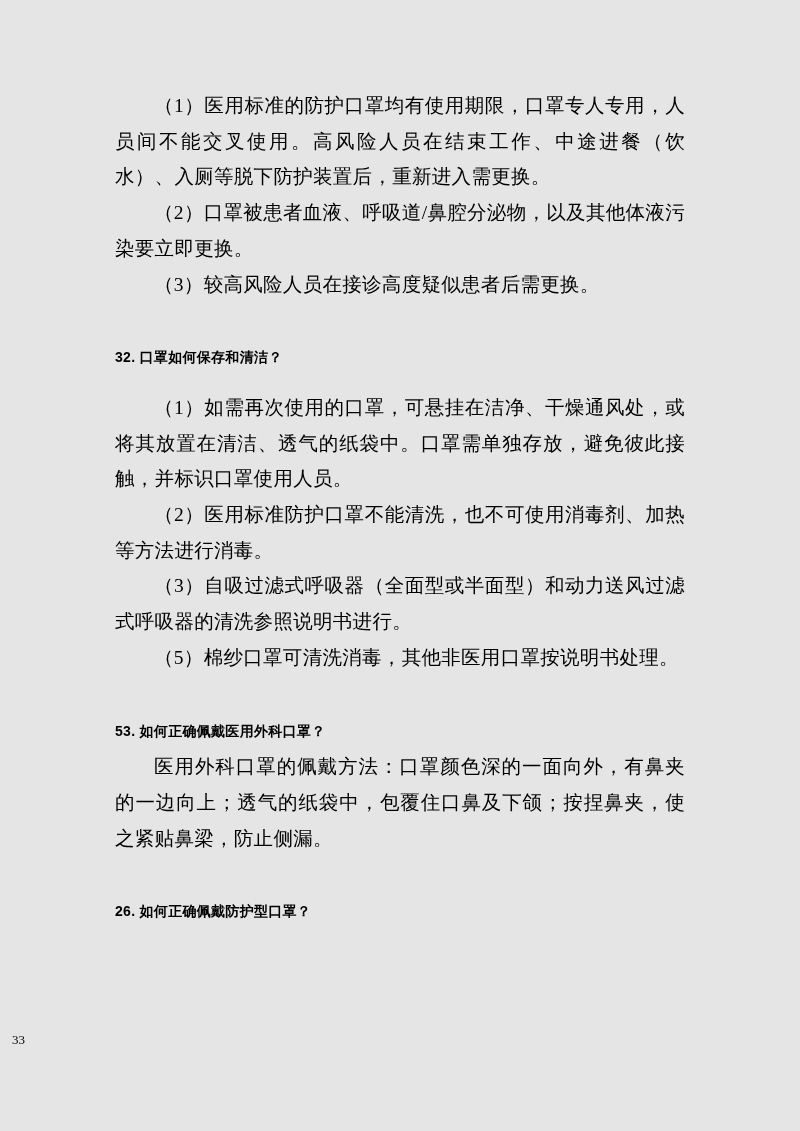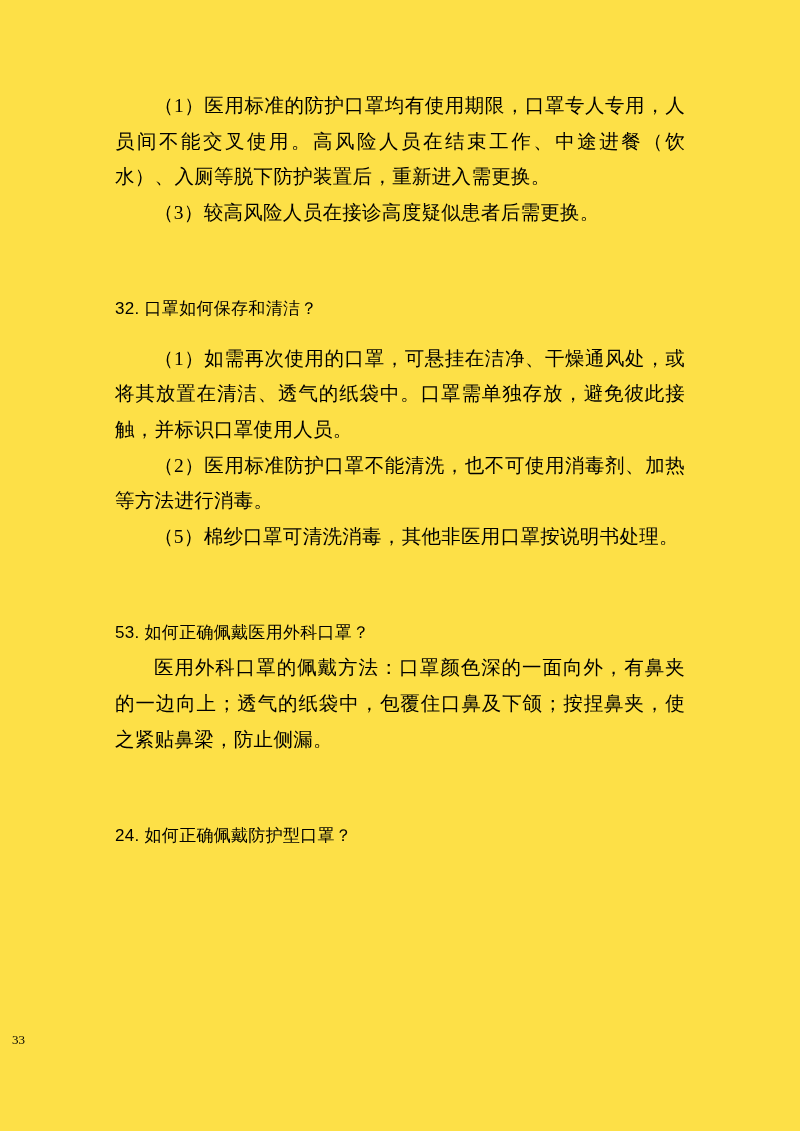--- a/index.html
+++ b/index.html
@@ -5,21 +5,21 @@
   html, body {
     margin: 0;
     padding: 0;
     background: #ffffff;
   }
   .page {
     position: relative;
     width: 800px;
     height: 1131px;
     margin: 0 auto;
-    background: #fde047;
+    background: #e5e5e5;
     color: #000000;
     overflow: hidden;
     font-family: "Liberation Serif", "DejaVu Serif", serif;
   }
   .doc-body {
     position: absolute;
     top: 0;
     left: 0;
     right: 0;
     padding: 88px 115px 0 115px;
@@ -27,24 +27,24 @@
     line-height: 35.7px;
     text-align: justify;
     text-justify: inter-ideograph;
     letter-spacing: 0.3px;
   }
   .para {
     margin: 0;
     text-indent: 2em;
   }
   .heading {
-    margin: 60px 0 0 0;
-    font-weight: 400;
+    margin: 38px 0 0 0;
+    font-weight: 700;
     font-family: "Liberation Sans", "DejaVu Sans", sans-serif;
-    font-size: 17px;
+    font-size: 14px;
     line-height: 35.7px;
     text-indent: 0;
   }
   .heading.gap-below {
     margin-bottom: 14px;
   }
   .page-number {
     position: absolute;
     top: 1030px;
     left: 12px;
@@ -55,27 +55,29 @@
     color: #000000;
     font-family: "Liberation Serif", "DejaVu Serif", serif;
   }
 </style>
 </head>
 <body>
 
 <div class="page">
   <div class="doc-body">
     <p class="para">（1）医用标准的防护口罩均有使用期限，口罩专人专用，人员间不能交叉使用。高风险人员在结束工作、中途进餐（饮水）、入厕等脱下防护装置后，重新进入需更换。</p>
+    <p class="para">（2）口罩被患者血液、呼吸道/鼻腔分泌物，以及其他体液污染要立即更换。</p>
     <p class="para">（3）较高风险人员在接诊高度疑似患者后需更换。</p>
 
     <h2 class="heading gap-below">32. 口罩如何保存和清洁？</h2>
     <p class="para">（1）如需再次使用的口罩，可悬挂在洁净、干燥通风处，或将其放置在清洁、透气的纸袋中。口罩需单独存放，避免彼此接触，并标识口罩使用人员。</p>
     <p class="para">（2）医用标准防护口罩不能清洗，也不可使用消毒剂、加热等方法进行消毒。</p>
+    <p class="para">（3）自吸过滤式呼吸器（全面型或半面型）和动力送风过滤式呼吸器的清洗参照说明书进行。</p>
     <p class="para">（5）棉纱口罩可清洗消毒，其他非医用口罩按说明书处理。</p>
 
     <h2 class="heading">53. 如何正确佩戴医用外科口罩？</h2>
     <p class="para">医用外科口罩的佩戴方法：口罩颜色深的一面向外，有鼻夹的一边向上；透气的纸袋中，包覆住口鼻及下颌；按捏鼻夹，使之紧贴鼻梁，防止侧漏。</p>
 
-    <h2 class="heading">24. 如何正确佩戴防护型口罩？</h2>
+    <h2 class="heading">26. 如何正确佩戴防护型口罩？</h2>
   </div>
 
   <div class="page-number">33</div>
 </div>
 
 </body></html>

